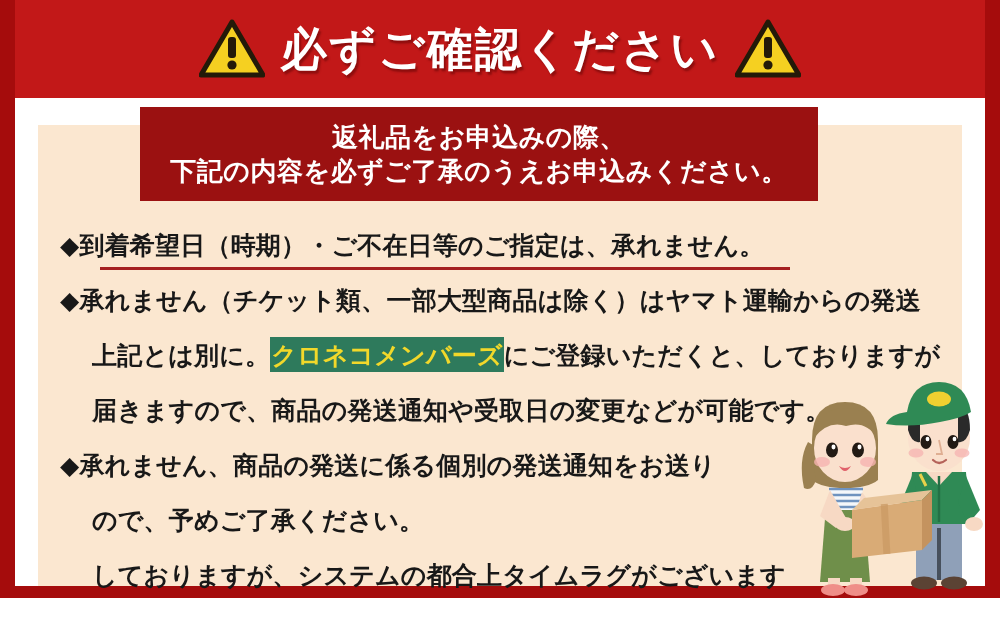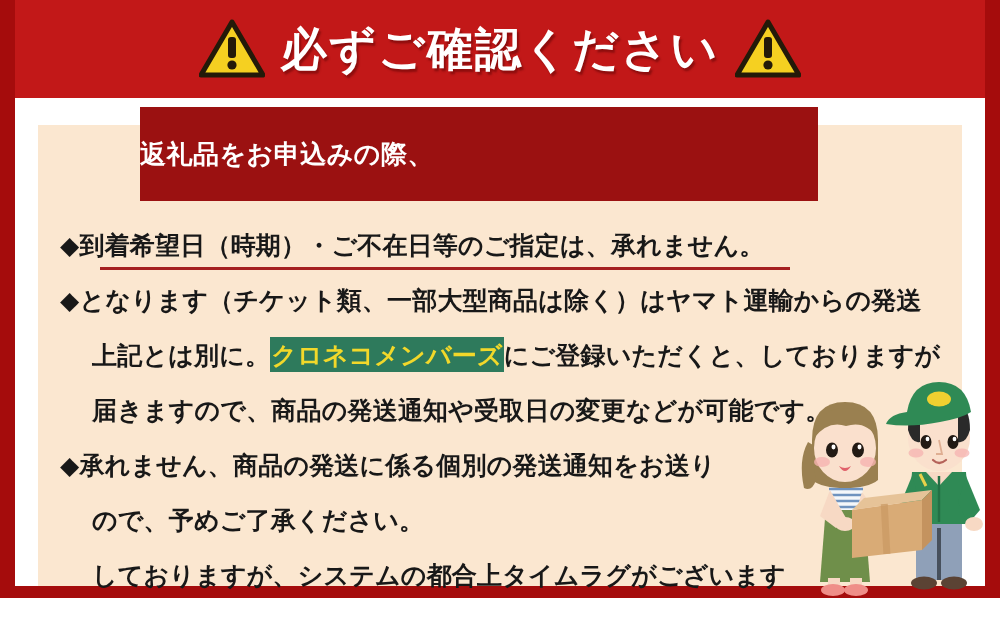--- a/index.html
+++ b/index.html
@@ -80,21 +80,21 @@
   
   .sub-banner {
     position: absolute;
     left: 140px;
     top: 107px;
     width: 678px;
     height: 94px;
     background: #9b1111;
     display: flex;
     flex-direction: column;
-    align-items: flex-start;
+    align-items: center;
     justify-content: center;
     gap: 2px;
     z-index: 3;
   }
   .sub-banner-line {
     color: #ffffff;
     font-size: 26px;
     font-weight: bold;
     line-height: 1.25;
     white-space: nowrap;
@@ -167,31 +167,32 @@
       <svg class="warn-icon" width="66" height="60" viewBox="0 0 66 60" aria-hidden="true">
         <path d="M33 3 L64 56 L2 56 Z" fill="#f5d021" stroke="#231a09" stroke-width="5" stroke-linejoin="round"></path>
         <rect x="29" y="18" width="8" height="21" rx="3" fill="#231a09"></rect>
         <circle cx="33" cy="46" r="4.6" fill="#231a09"></circle>
       </svg>
     </span>
   </div>
 
   <div class="sub-banner">
     <div class="sub-banner-line">返礼品をお申込みの際、</div>
+    <div class="sub-banner-line">下記の内容を必ずご了承のうえお申込みください。</div>
   </div>
 
   <div class="body-text">
 
     <div class="note-line">
       <span class="bullet">◆</span><span>到着希望日（時期）・ご不在日等のご指定は、承れません。</span>
       <span class="redline"></span>
     </div>
 
     <div class="note-line">
-      <span class="bullet">◆</span><span>となります（チケット類、一部大型商品は除く）はヤマト運輸からの発送</span>
+      <span class="bullet">◆</span><span>承れません（チケット類、一部大型商品は除く）はヤマト運輸からの発送</span>
     </div>
 
     <div class="note-line indent">
       <span>上記とは別に。</span><span class="hl">クロネコメンバーズ</span><span>にご登録いただくと、しておりますが</span>
     </div>
 
     <div class="note-line indent">
       <span>届きますので、商品の発送通知や受取日の変更などが可能です。</span>
     </div>
 

